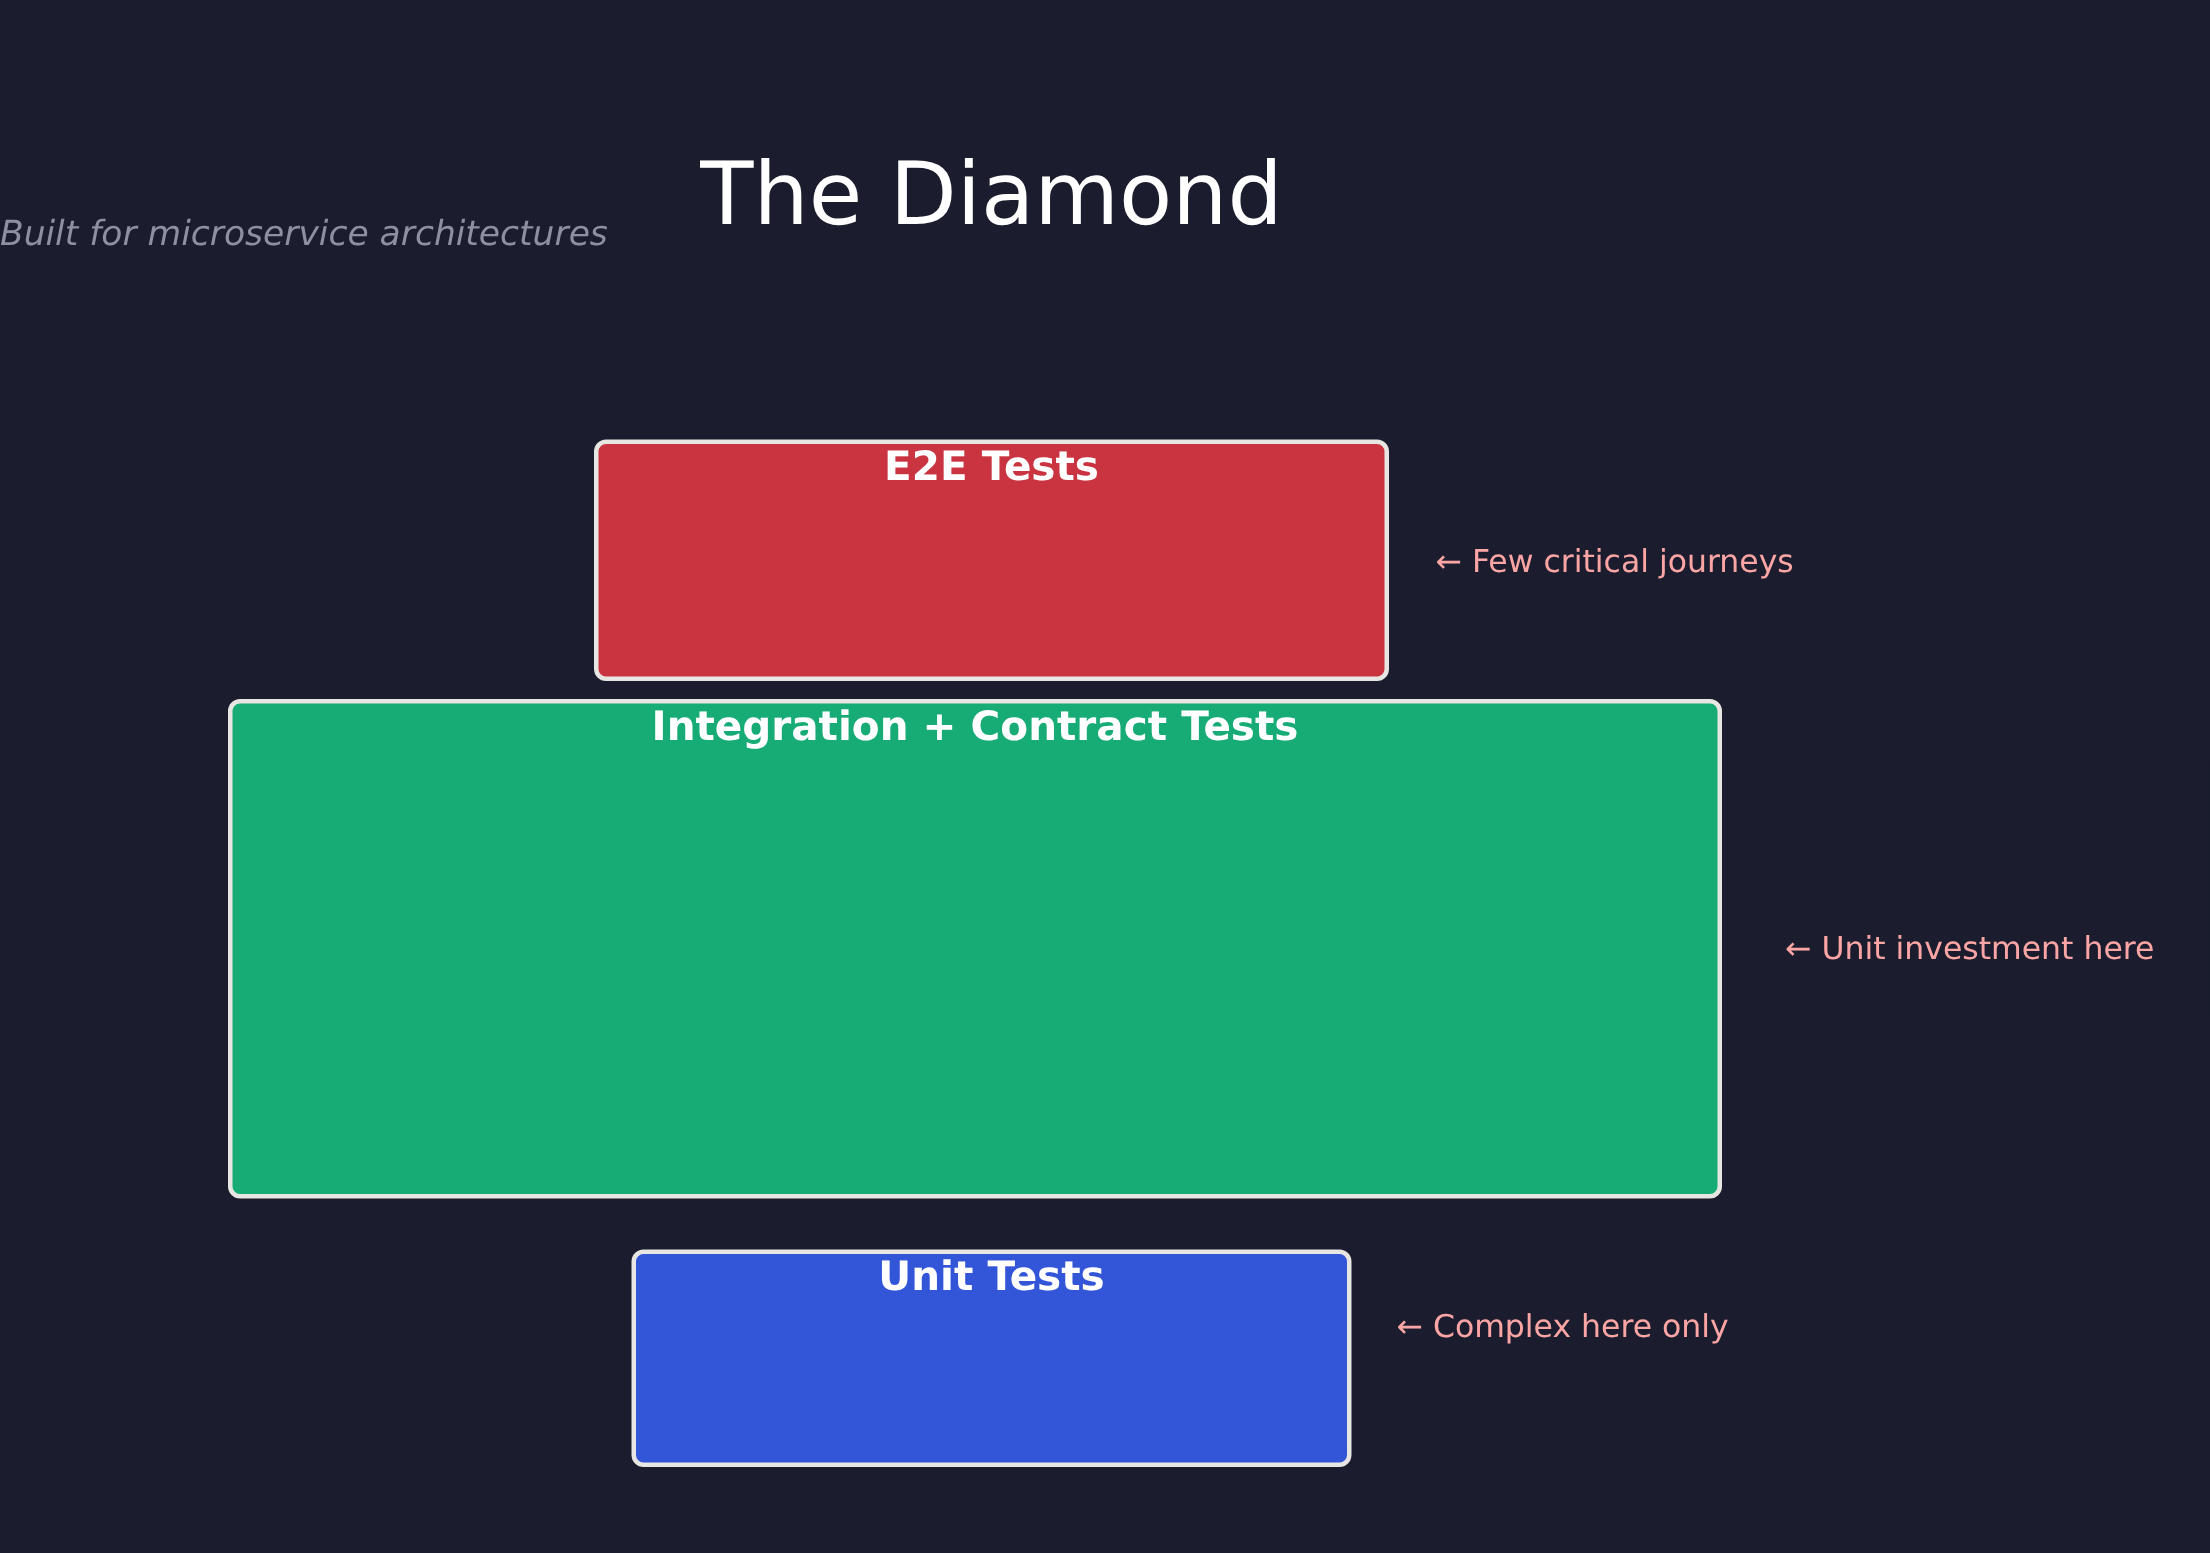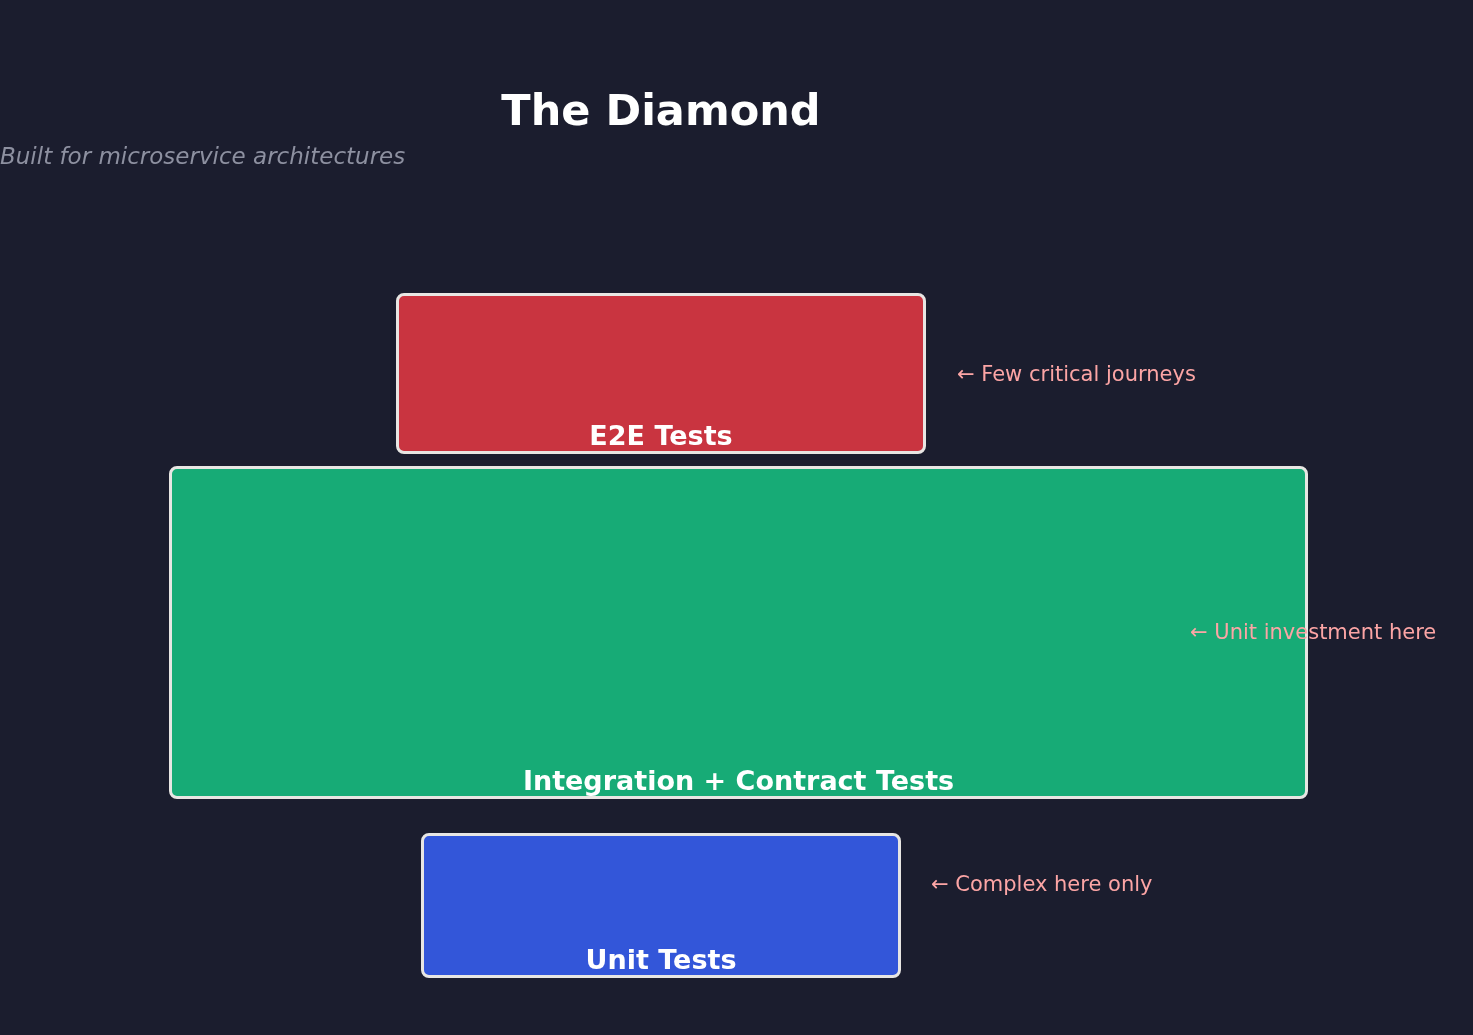--- a/index.html
+++ b/index.html
@@ -15,59 +15,59 @@
     font-family: "DejaVu Sans", sans-serif;
     overflow: hidden;
   }
   .page-title {
     position: absolute;
     left: 0;
     top: 56px;
     width: 1322px;
     text-align: center;
     color: #ffffff;
-    font-size: 43px;
-    font-weight: bold;
+    font-size: 58px;
+    font-weight: normal;
     line-height: 1.2;
   }
   .page-subtitle {
     position: absolute;
     left: 0;
     top: 143px;
     width: 1322px;
     text-align: left;
     color: #8d90a0;
     font-size: 23px;
     font-style: italic;
     line-height: 1.2;
   }
   .layer-box {
     position: absolute;
     box-sizing: border-box;
     border: 3px solid #e8e6e3;
     border-radius: 8px;
     display: flex;
-    align-items: flex-end;
+    align-items: flex-start;
     justify-content: center;
     color: #ffffff;
     font-size: 27px;
     font-weight: bold;
     text-align: center;
   }
   .box-e2e {
     left: 396px;
     top: 293px;
     width: 530px;
     height: 161px;
     background: #c93440;
   }
   .box-integration {
-    left: 169px;
+    left: 152px;
     top: 466px;
-    width: 1139px;
+    width: 996px;
     height: 333px;
     background: #17ab76;
   }
   .box-unit {
     left: 421px;
     top: 811px;
     width: 480px;
     height: 145px;
     background: #3356d9;
     margin-top: 22px;

